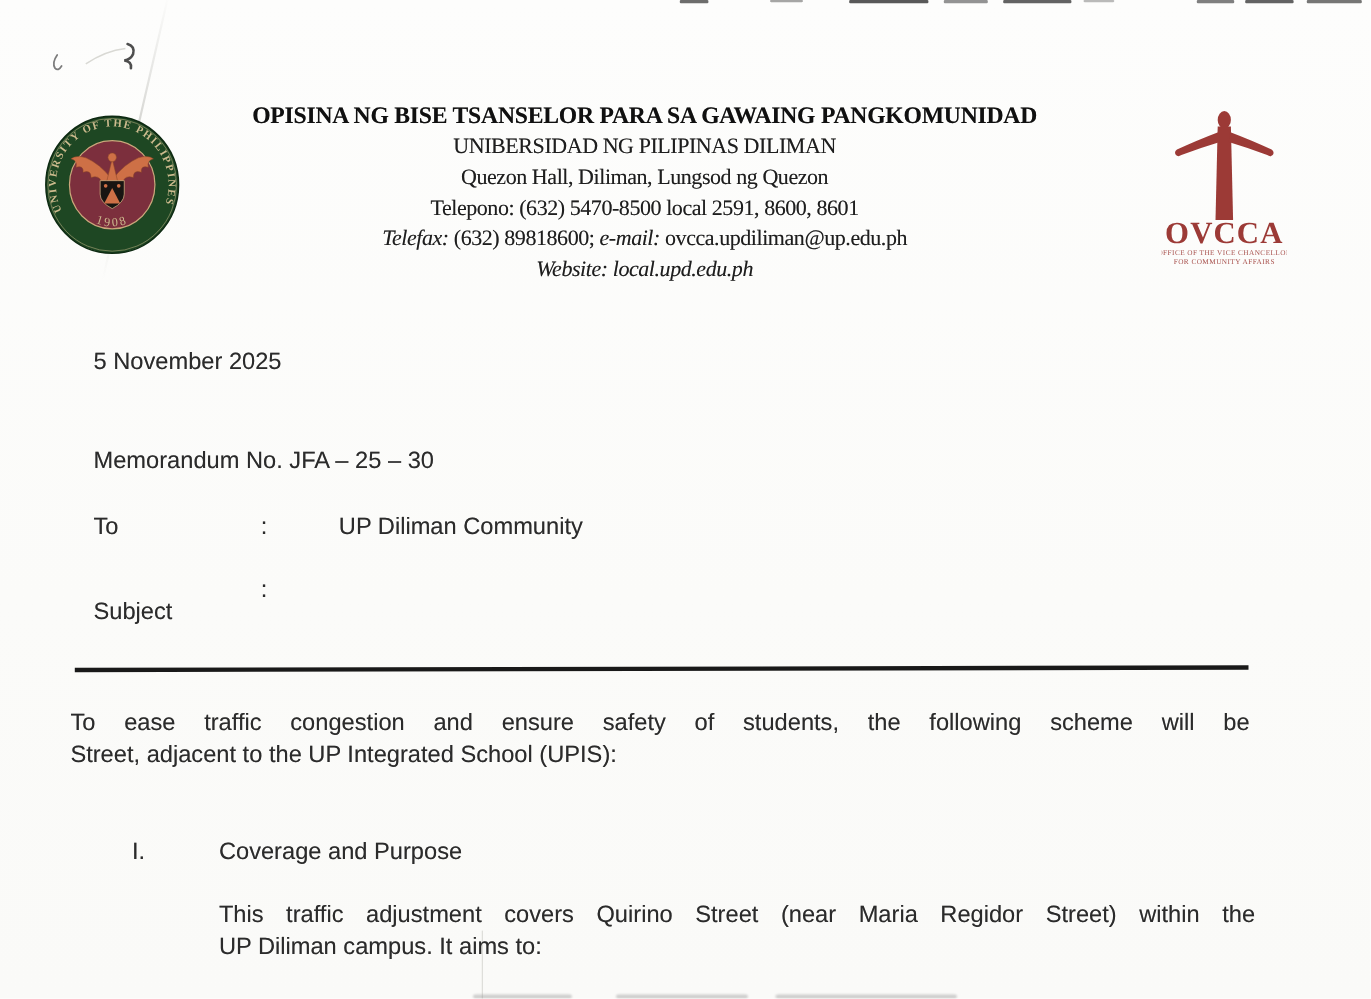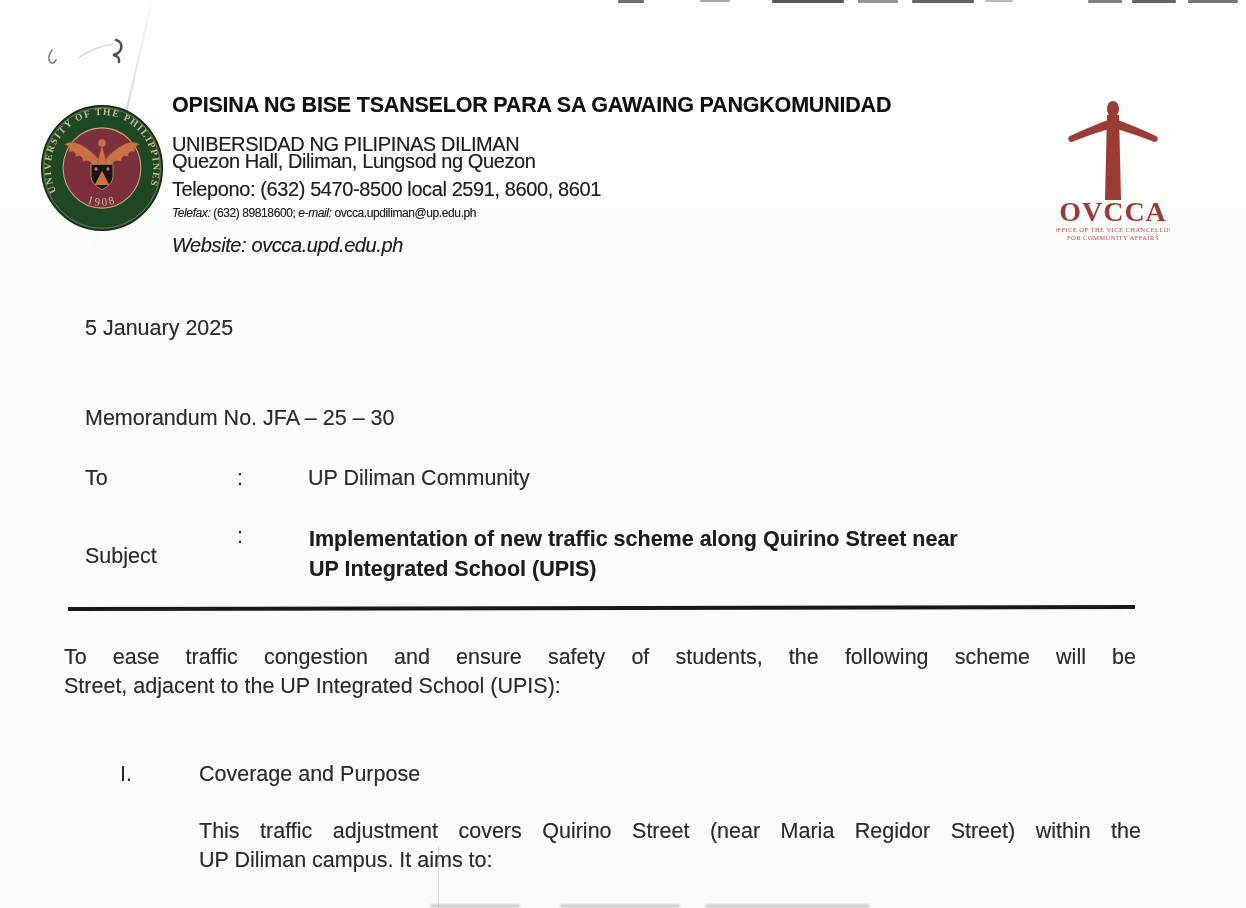--- a/index.html
+++ b/index.html
@@ -10,27 +10,27 @@
   }
   .abs{position:absolute;}
   
   .dash{position:absolute;top:0;background:#3c3c3c;border-radius:1px;}
   .crease{position:absolute;left:152px;top:-4px;width:2px;height:265px;
     transform:rotate(13deg);transform-origin:top center;
     background:linear-gradient(180deg,rgba(195,195,190,0),rgba(183,183,178,.55) 45%,rgba(195,195,190,0));}
   .crease2{position:absolute;left:438px;top:846px;width:1px;height:62px;background:rgba(198,198,193,.6);}
   .bottom-hint{position:absolute;top:904px;height:4px;background:#8d8d8d;filter:blur(1.1px);opacity:.4;border-radius:2px;}
   
-  .lh{position:absolute;left:172px;width:856px;white-space:nowrap;
-      color:#1e1e1e;text-shadow:0 0 .5px rgba(20,20,20,.45);}
+  .lh{position:absolute;left:158px;width:856px;text-align:center;white-space:nowrap;
+      color:#1e1e1e;text-shadow:0 0 .5px rgba(20,20,20,.45);font-family:Liberation Serif, serif;}
   .lh-title{top:93px;font-size:21.5px;font-weight:bold;letter-spacing:-.2px;color:#101010;}
-  .lh-2{top:122px;font-size:20px;letter-spacing:-.4px;margin-top:11px;}
+  .lh-2{top:122px;font-size:20px;letter-spacing:-.4px;}
   .lh-3{top:150px;font-size:20px;letter-spacing:-.4px;}
   .lh-4{top:178px;font-size:20px;letter-spacing:-.4px;}
-  .lh-5{top:206px;font-size:12px;letter-spacing:-.4px;}
+  .lh-5{top:206px;font-size:20px;letter-spacing:-.4px;}
   .lh-6{top:234px;font-size:20px;letter-spacing:-.4px;}
   .it{font-style:italic;}
   
   .doc{font-size:21.5px;color:#2b2b2b;text-shadow:0 0 .5px rgba(30,30,30,.4);}
   .date-line{top:316px;left:85px;}
   .memo-no{top:406px;left:85px;}
   .fld-label-to{top:466px;left:85px;}
   .fld-colon-to{top:466px;left:237px;}
   .fld-value-to{top:466px;left:308px;}
   .fld-label-sub{top:524px;left:85px;margin-top:20px;}
@@ -97,48 +97,44 @@
       <path d="M70,73 l8,15 h-16 z" fill="#ce7046"></path>
     </g>
   </svg>
 
   <div>
     <div class="lh lh-title">OPISINA NG BISE TSANSELOR PARA SA GAWAING PANGKOMUNIDAD</div>
     <div class="lh lh-2">UNIBERSIDAD NG PILIPINAS DILIMAN</div>
     <div class="lh lh-3">Quezon Hall, Diliman, Lungsod ng Quezon</div>
     <div class="lh lh-4">Telepono: (632) 5470-8500 local 2591, 8600, 8601</div>
     <div class="lh lh-5"><span class="it">Telefax:</span><span> (632) 89818600; </span><span class="it">e-mail:</span><span> ovcca.updiliman@up.edu.ph</span></div>
-    <div class="lh lh-6 it"><span>Website:</span><span> ovcca.upd.edu.ph</span></div>
+    <div class="lh lh-6 it"><span>Website:</span><span> local.upd.edu.ph</span></div>
   </div>
 
   <svg class="abs" style="left:1056px;top:97px;" width="114" height="152" viewBox="0 0 112 152">
     <g fill="#9c3a36">
       <ellipse cx="56" cy="12" rx="6" ry="8"></ellipse>
       <path d="M50,18 h12 l2,85 h-16 z"></path>
       <path d="M51,23 Q30,31 13,39 Q10,41 12,44 Q14,46 17,44 Q35,37 52,32 Z"></path>
       <path d="M61,23 Q82,31 99,39 Q102,41 100,44 Q98,46 95,44 Q77,37 60,32 Z"></path>
     </g>
     <text x="56" y="124" font-size="28" font-weight="bold" letter-spacing="1" fill="#9c3a36" text-anchor="middle">OVCCA</text>
     <text x="56" y="135" font-size="6.6" letter-spacing=".4" fill="#a8514d" text-anchor="middle">OFFICE OF THE VICE CHANCELLOR</text>
     <text x="56" y="143" font-size="6.6" letter-spacing=".4" fill="#a8514d" text-anchor="middle">FOR COMMUNITY AFFAIRS</text>
   </svg>
 
-  <div class="abs doc date-line">5 January 2025</div>
+  <div class="abs doc date-line">5 November 2025</div>
   <div class="abs doc memo-no">Memorandum No. JFA – 25 – 30</div>
 
   <div class="abs doc fld-label-to">To</div>
   <div class="abs doc fld-colon-to">:</div>
   <div class="abs doc fld-value-to">UP Diliman Community</div>
 
   <div class="abs doc fld-label-sub">Subject</div>
   <div class="abs doc fld-colon-sub">:</div>
-  <div class="abs doc fld-value-sub">
-    <span class="ln" style="display:block;">Implementation of new traffic scheme along Quirino Street near</span>
-    <span class="ln" style="display:block;">UP Integrated School (UPIS)</span>
-  </div>
 
   <div class="abs rule"></div>
 
   <div class="abs doc intro">
     <span class="ln jline">To ease traffic congestion and ensure safety of students, the following scheme will be</span>
     <span class="ln">Street, adjacent to the UP Integrated School (UPIS):</span>
   </div>
 
   <div class="abs doc sec-num">I.</div>
   <div class="abs doc sec-title">Coverage and Purpose</div>

